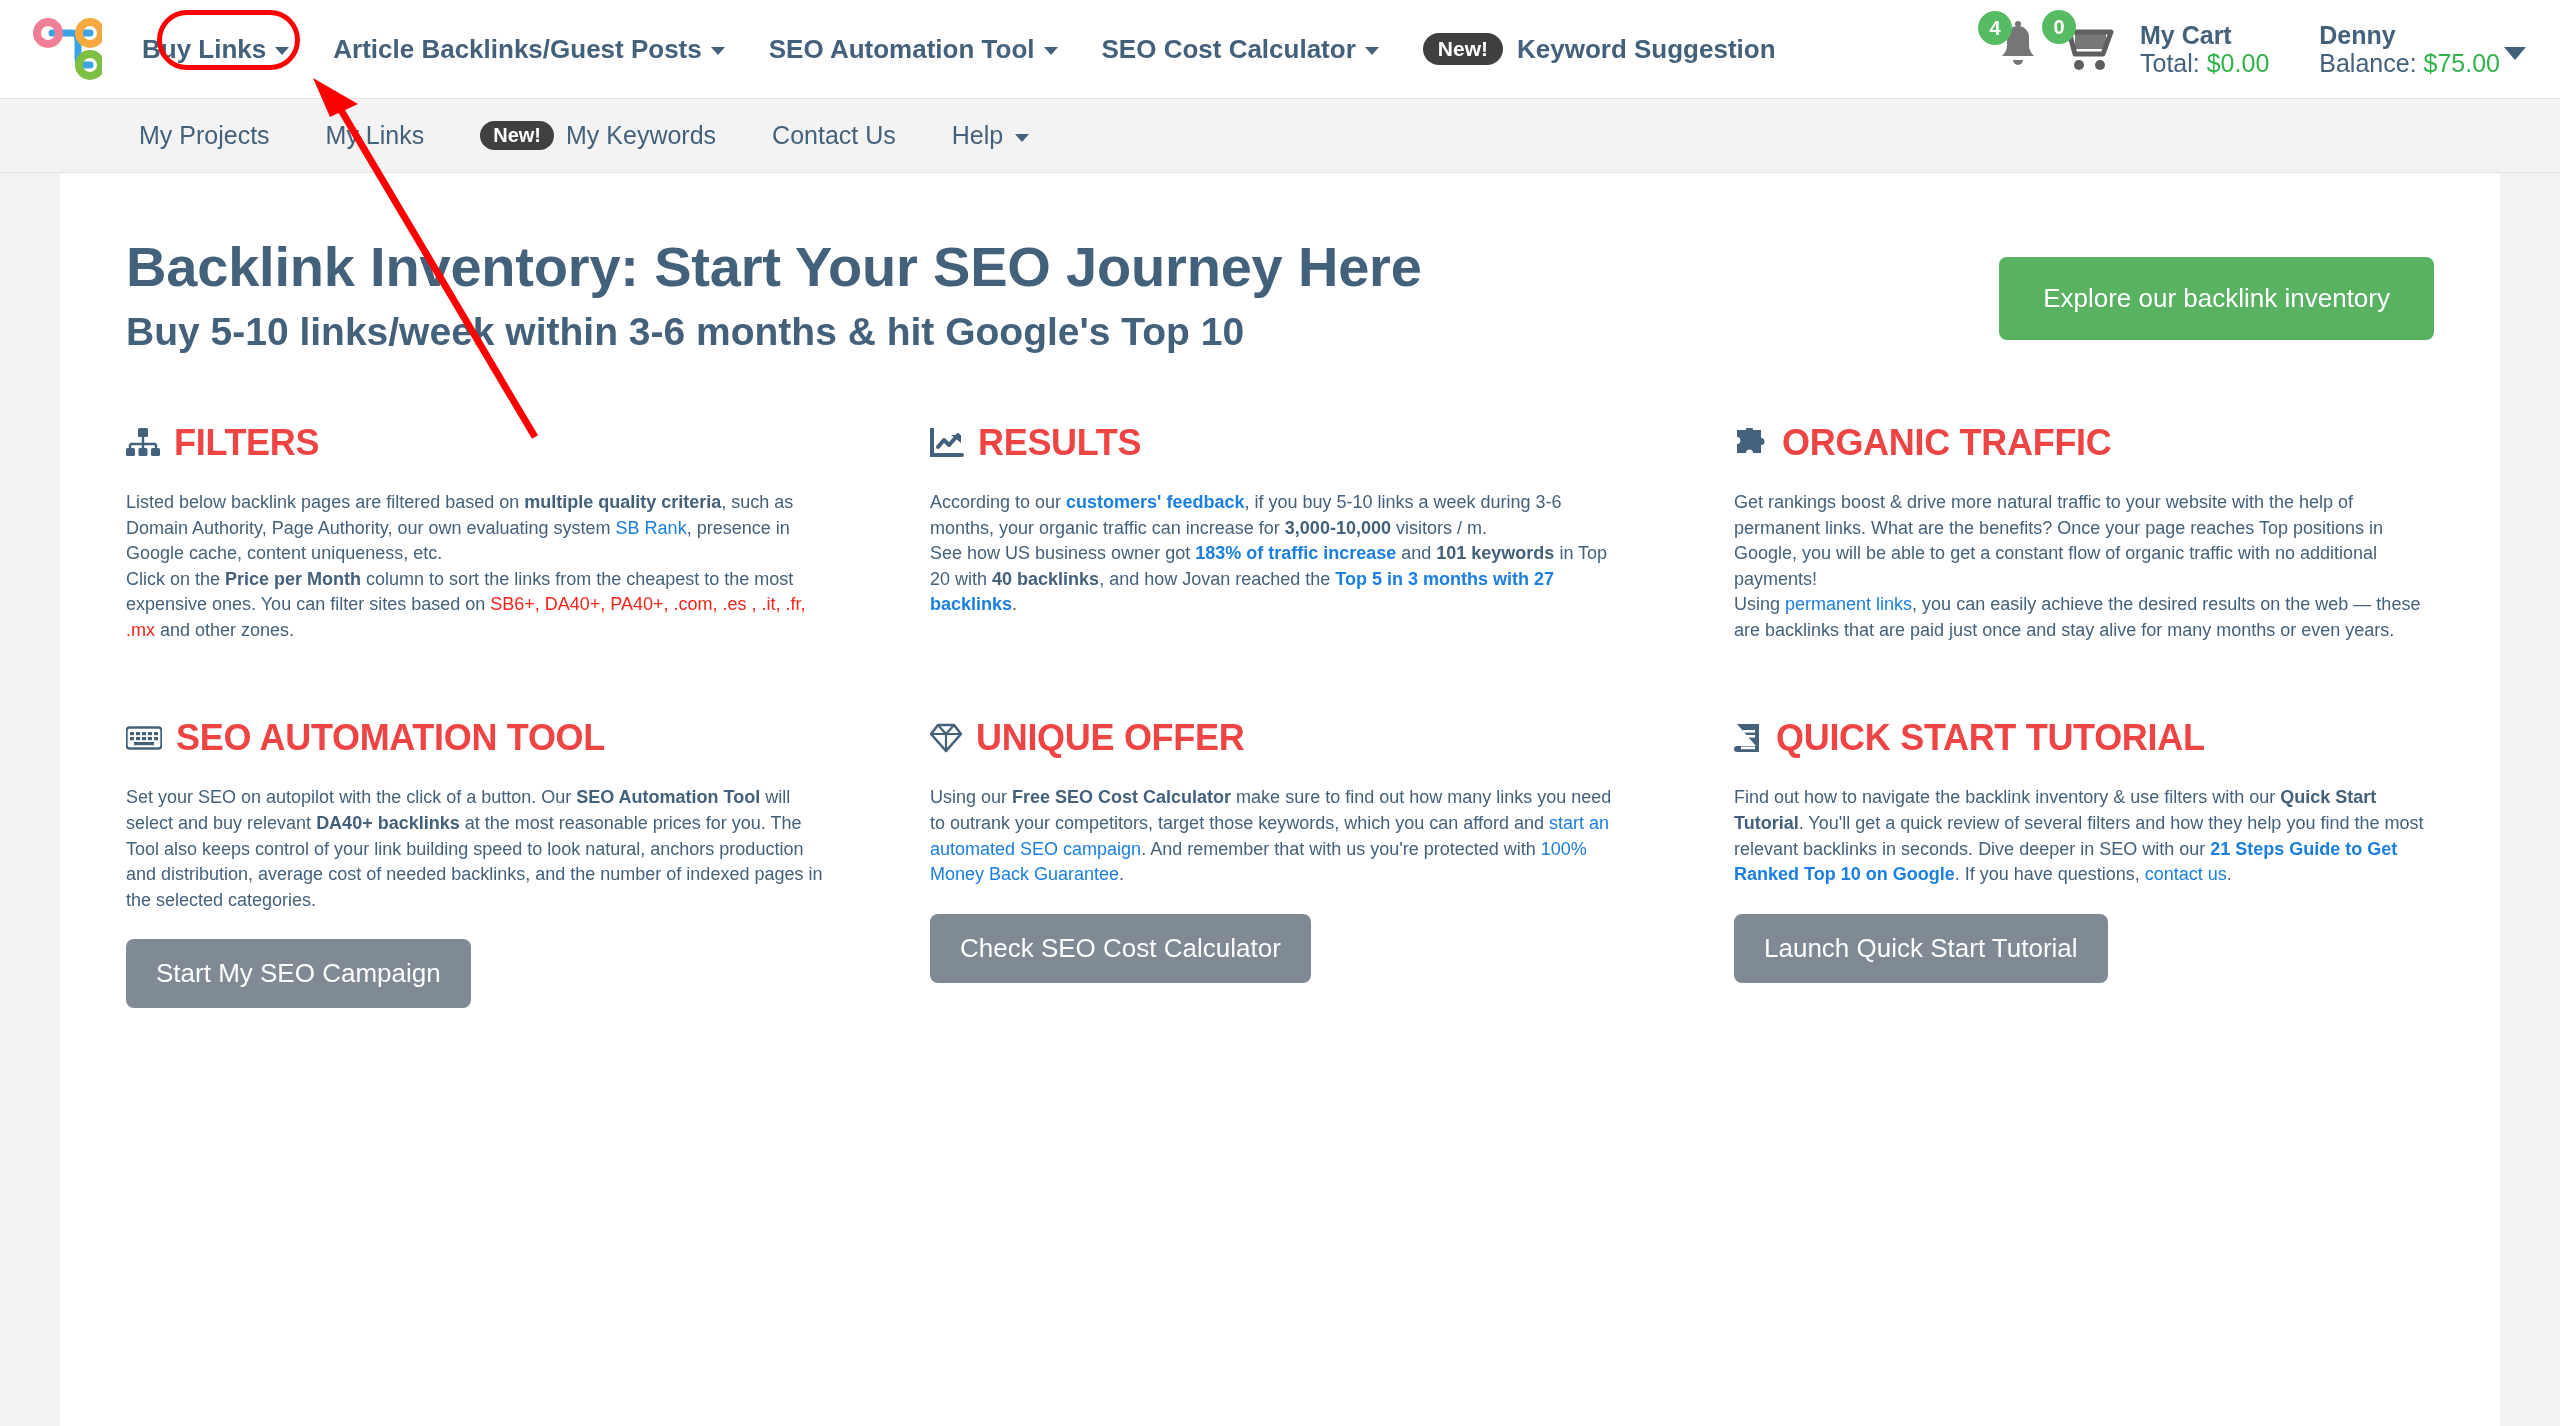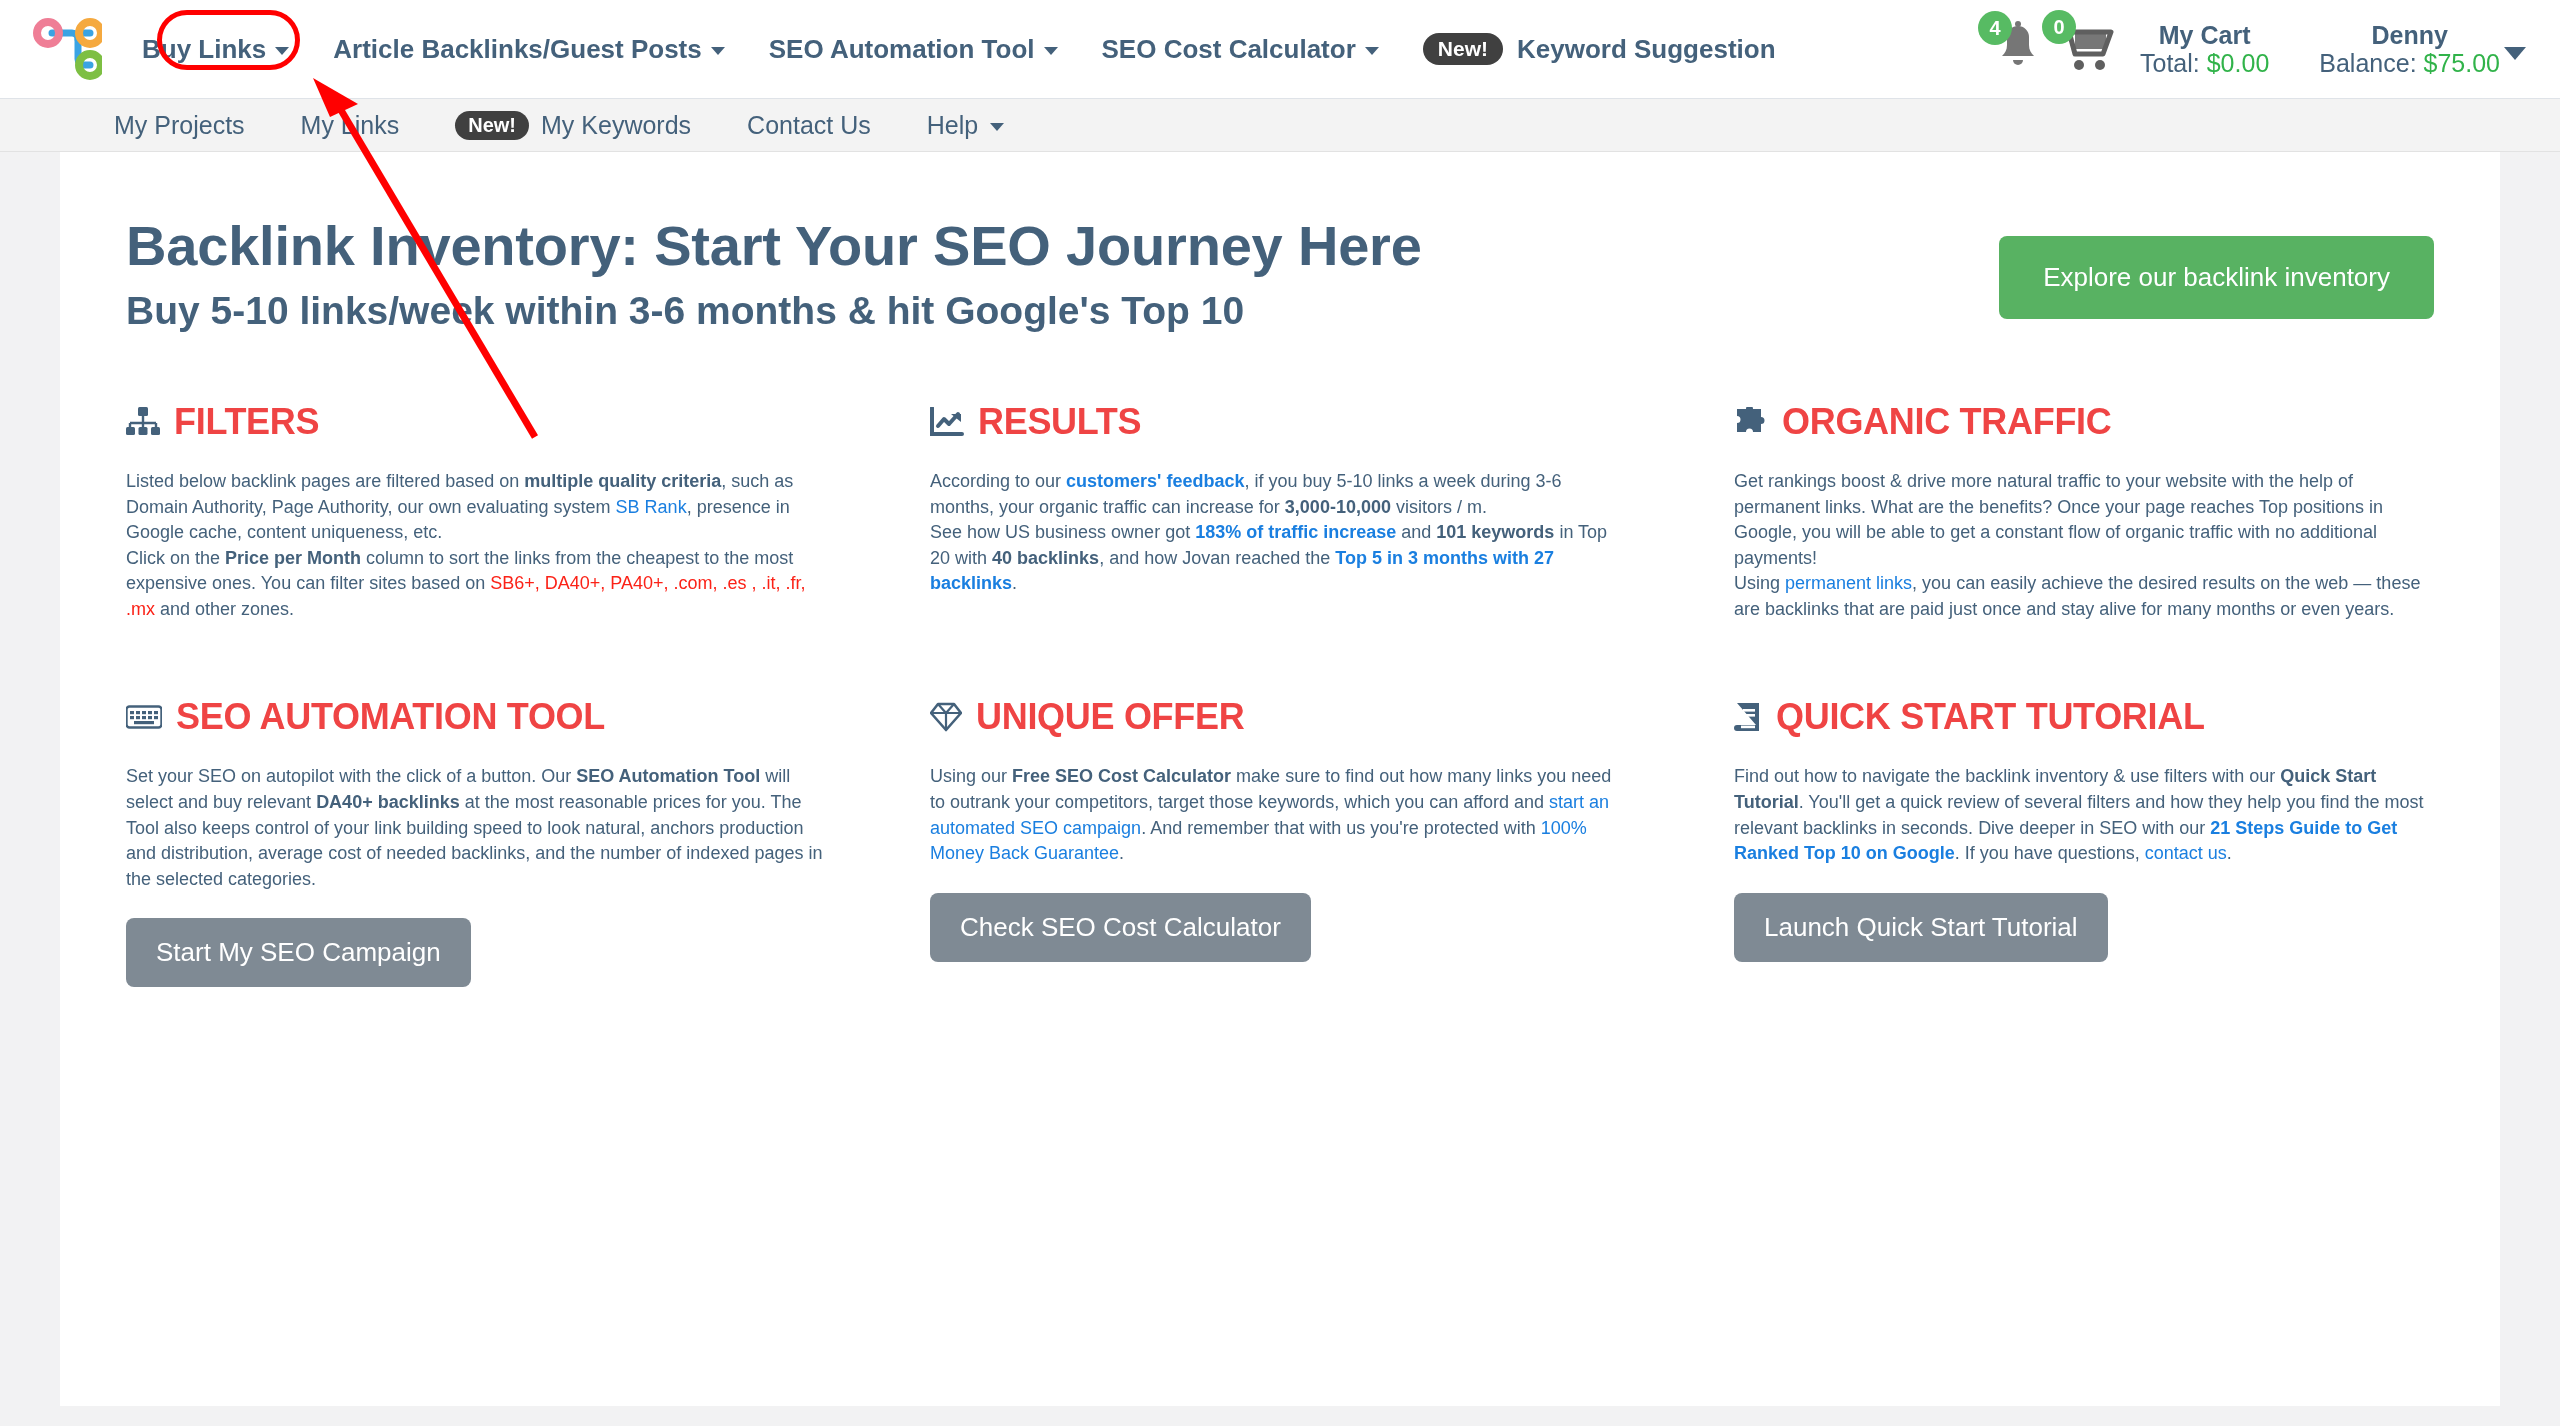--- a/index.html
+++ b/index.html
@@ -11,21 +11,20 @@
   }
 
   
   .topnav {
     position: relative;
     height: 98px;
     background: #ffffff;
     display: flex;
     align-items: center;
     padding: 0 0 0 26px;
-    text-align: center;
   }
   .logo { width: 76px; height: 70px; flex: 0 0 auto; margin-right: 18px; }
 
   .mainmenu { display: flex; align-items: center; gap: 0; }
   .mainmenu .mi {
     font-size: 26px; font-weight: 700; color: #44617b;
     padding: 10px 22px; white-space: nowrap; cursor: pointer;
     display: flex; align-items: center; gap: 9px;
   }
   .caret {
@@ -69,23 +68,23 @@
   .twoline .l2 { font-size: 25px; color: #44617b; }
   .twoline .l2 b { color: #31b34a; font-weight: 400; }
   .usercaret {
     width: 0; height: 0; border-left: 11px solid transparent;
     border-right: 11px solid transparent; border-top: 13px solid #44617b;
     margin-left: 4px; margin-top: 8px;
   }
 
   
   .subnav {
-    height: 54px; background: #f3f3f3;
+    height: 75px; background: #f3f3f3;
     border-top: 1px solid #dfe3e8; border-bottom: 1px solid #e2e2e2;
-    display: flex; align-items: center; padding-left: 89px;
+    display: flex; align-items: center; padding-left: 114px;
     position: relative; z-index: 5; gap: 6px;
   }
   .subnav .si {
     font-size: 25px; color: #44617b; padding: 0 25px;
     cursor: pointer; display: flex; align-items: center; gap: 12px;
     white-space: nowrap;
   }
   .subnav .newpill { font-size: 20px; padding: 4px 13px 5px; }
 
   

